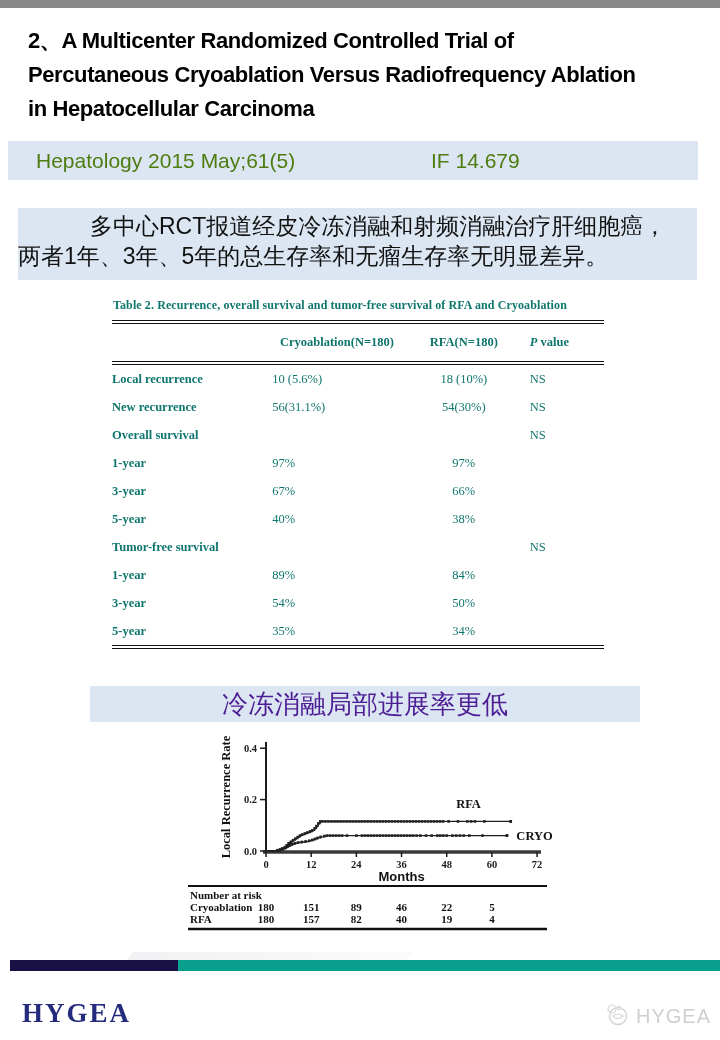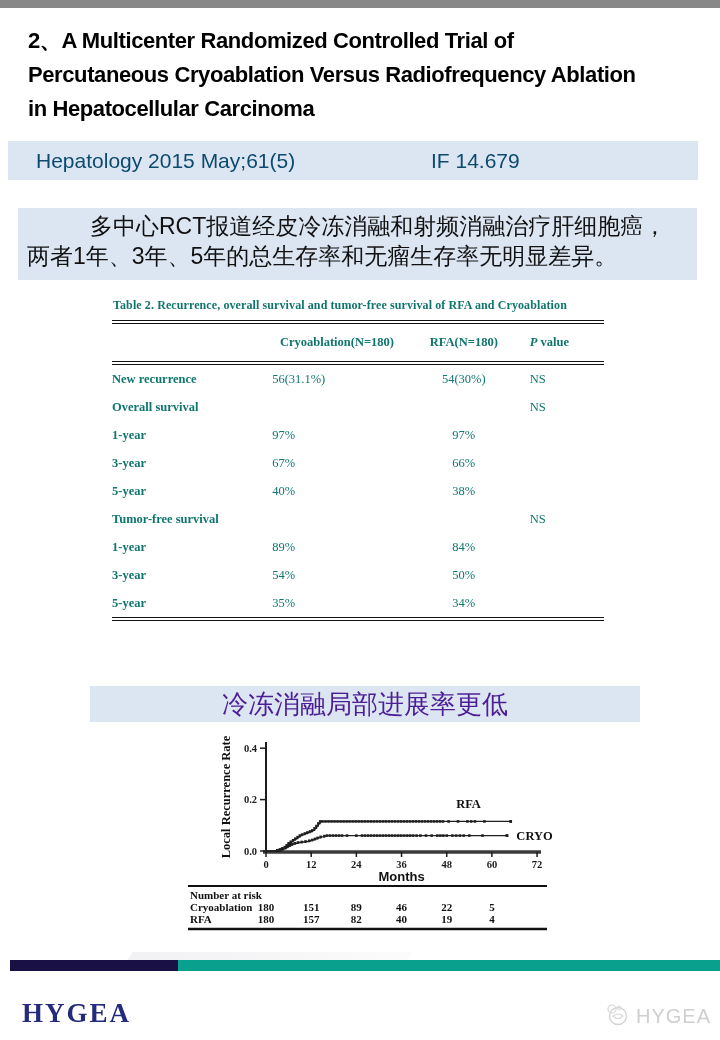--- a/index.html
+++ b/index.html
@@ -7,28 +7,28 @@
     position:relative;width:720px;height:1040px;background:#fff;
     font-family:"Liberation Sans","DejaVu Sans",sans-serif;overflow:hidden;
     margin:8px auto;
   }
   
   .title{position:absolute;left:28px;top:16px;width:668px;color:#000;
     font-weight:bold;font-size:22px;line-height:34px;letter-spacing:-0.4px;}
   .title div{white-space:nowrap;}
   
   .journal-bar{position:absolute;left:8px;top:133px;width:690px;height:39px;
-    background:var(--box-blue);font-size:21px;color:#0c4a6e;}
+    background:var(--box-blue);font-size:21px;color:#4d7c0f;}
   .journal-bar .cite{position:absolute;left:28px;top:0;line-height:39px;}
   .journal-bar .if{position:absolute;left:423px;top:0;line-height:39px;}
   
   .summary-box{position:absolute;left:18px;top:200px;width:679px;height:72px;
     background:var(--box-blue);color:#111;font-size:23px;line-height:30px;padding-top:3px;box-sizing:border-box;}
   .summary-box .l1{padding-left:72px;white-space:nowrap;}
-  .summary-box .l2{padding-left:9px;white-space:nowrap;}
+  .summary-box .l2{padding-left:0;white-space:nowrap;}
   
   .table2-wrap{position:absolute;left:112px;top:290px;width:492px;
     font-family:"Liberation Serif","DejaVu Serif",serif;color:#0f766e;}
   .table2-title{font-weight:bold;font-size:12px;margin:0 0 7px 1px;letter-spacing:0.1px;}
   table.t2{width:100%;border-collapse:collapse;border-top:4px double #111;border-bottom:4px double #111;}
   table.t2 thead tr{border-bottom:4px double #111;}
   table.t2 th{font-weight:bold;font-size:12.5px;height:37px;vertical-align:middle;padding:0;}
   table.t2 td{font-size:12.5px;height:28px;vertical-align:middle;padding:0;}
   .c-label{width:162px;text-align:left;font-weight:bold;}
   .c-cryo{width:130px;}
@@ -76,20 +76,26 @@
     <table class="t2">
       <thead>
         <tr>
           <th class="c-label"></th>
           <th class="c-cryo">Cryoablation(N=180)</th>
           <th class="c-rfa">RFA(N=180)</th>
           <th class="c-p"><span class="it">P</span><span> value</span></th>
         </tr>
       </thead>
       <tbody>
+          <tr>
+            <td class="c-label">Local recurrence</td>
+            <td class="c-cryo">10 (5.6%)</td>
+            <td class="c-rfa">18 (10%)</td>
+            <td class="c-p">NS</td>
+          </tr>
           <tr>
             <td class="c-label">New recurrence</td>
             <td class="c-cryo">56(31.1%)</td>
             <td class="c-rfa">54(30%)</td>
             <td class="c-p">NS</td>
           </tr>
           <tr>
             <td class="c-label">Overall survival</td>
             <td class="c-cryo"></td>
             <td class="c-rfa"></td>

